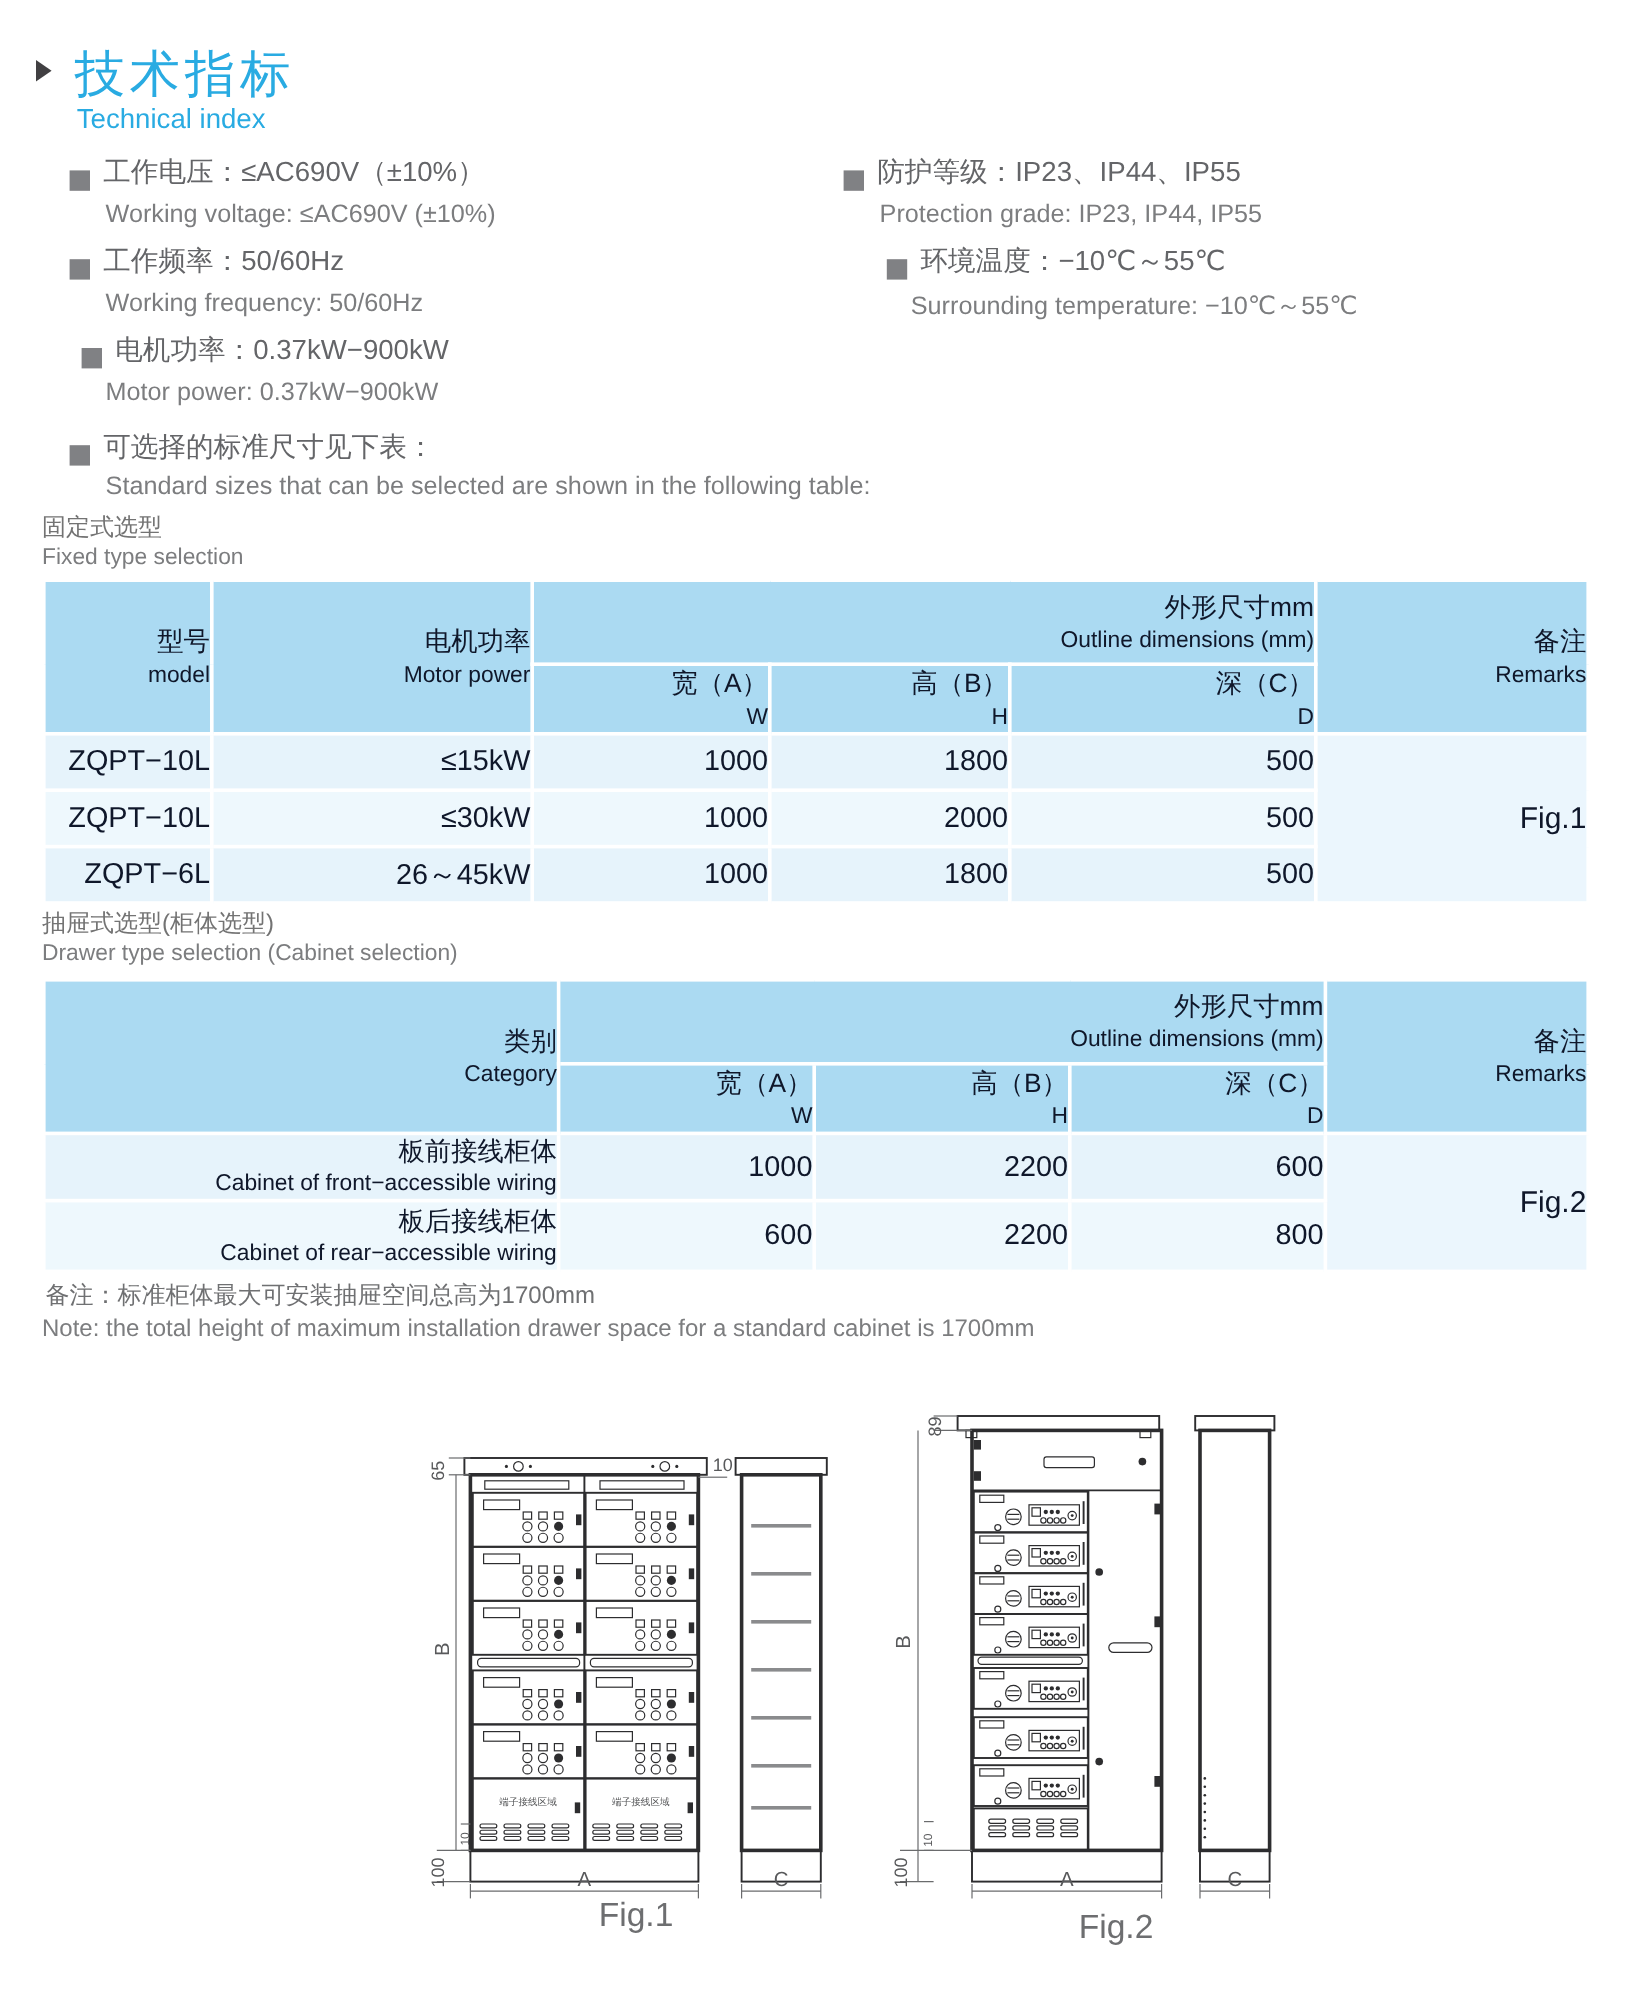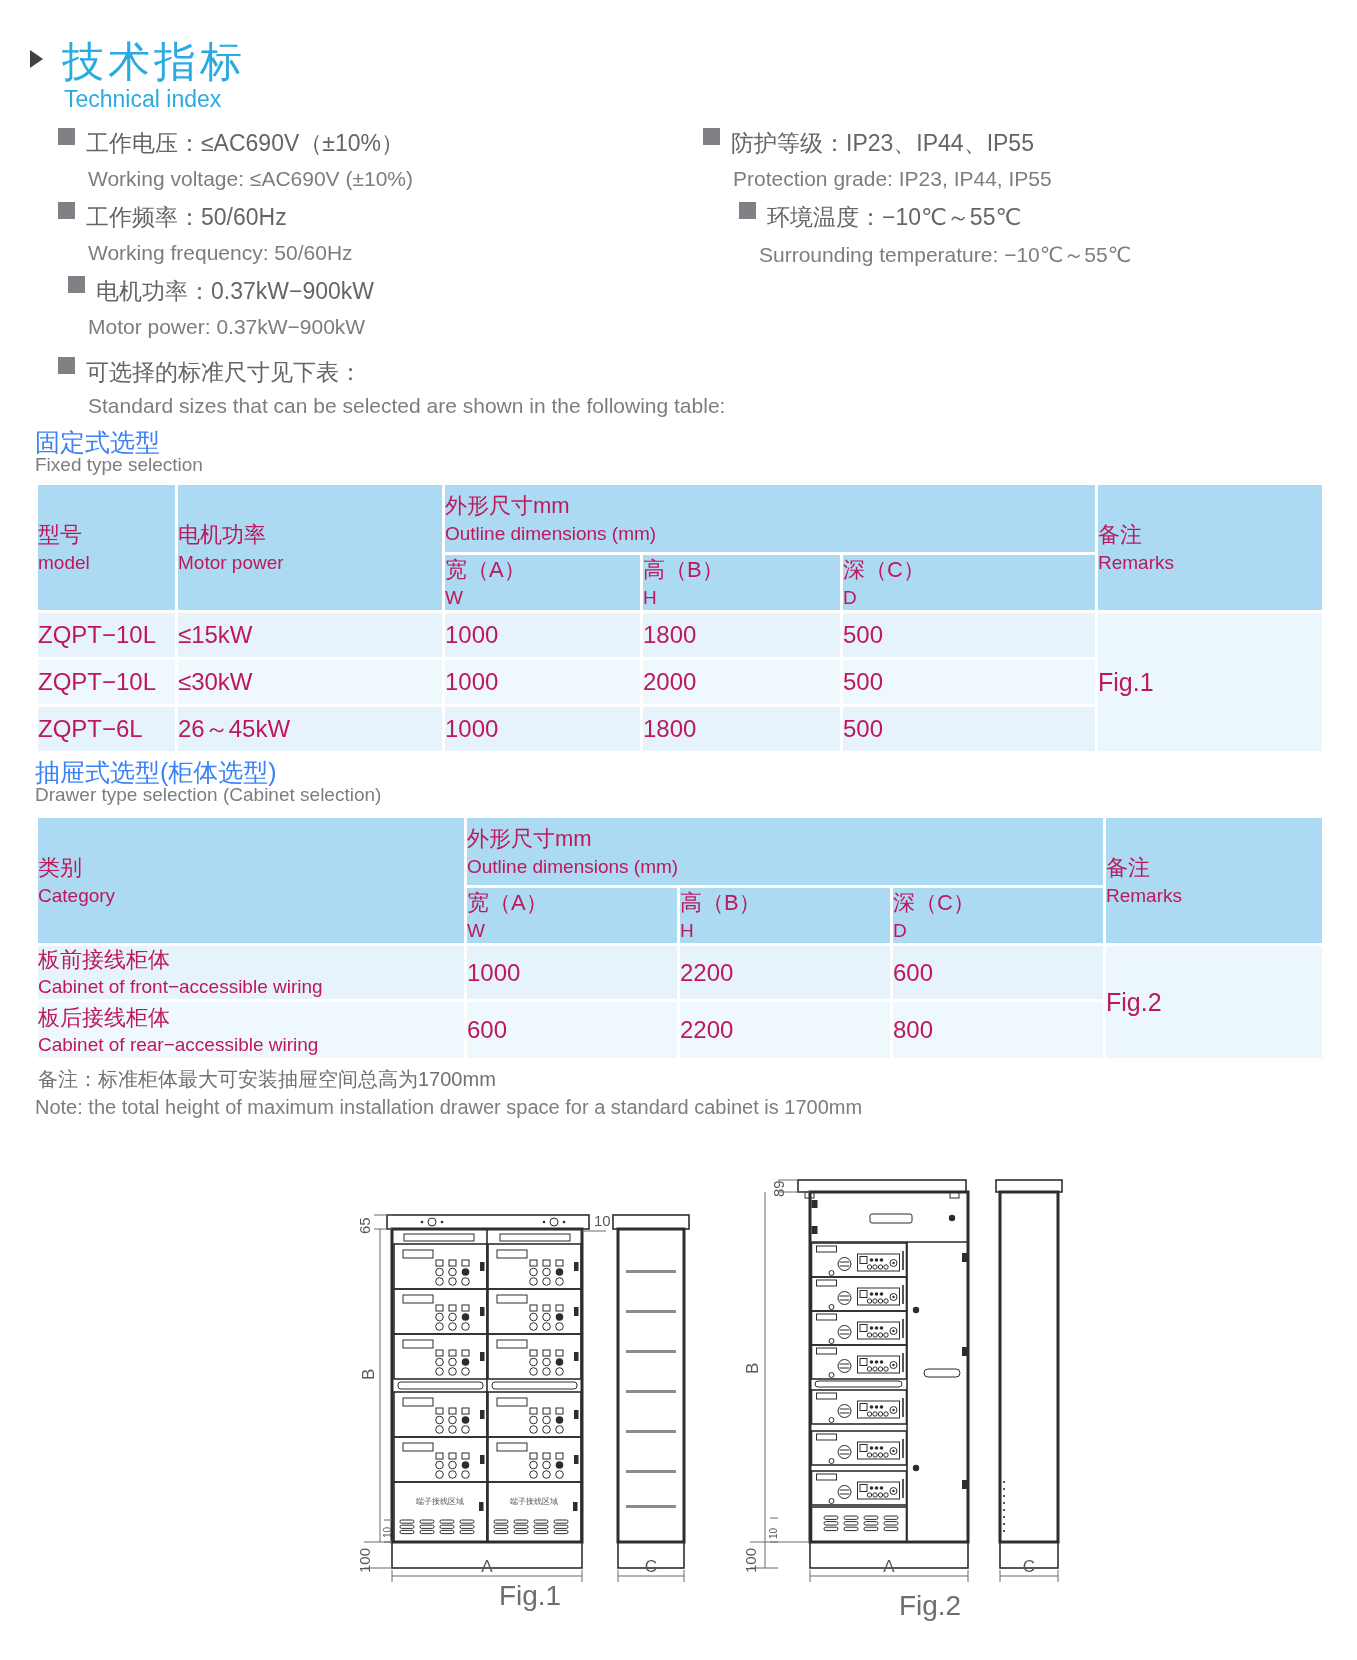--- a/index.html
+++ b/index.html
@@ -7,31 +7,31 @@
     width:1357px;height:1660px;position:relative;background:#ffffff;
     font-family:"Liberation Sans","DejaVu Sans",sans-serif;
     color:#6d6e70;overflow:hidden;
   }
   
   .tri{position:absolute;left:30px;top:50px;width:0;height:0;
        border-left:13px solid #414042;border-top:9px solid transparent;border-bottom:9px solid transparent;}
   .title-cn{position:absolute;left:62px;top:34px;font-size:42px;letter-spacing:4px;color:#29abe2;}
   .title-en{position:absolute;left:64px;top:86px;font-size:23px;color:#29abe2;}
   
-  .spec{position:absolute;font-size:23px;color:#646568;white-space:nowrap;display:flex;align-items:flex-start;}
+  .spec{position:absolute;font-size:23px;color:#646568;white-space:nowrap;display:flex;align-items:flex-end;}
   .spec .sq{display:inline-block;width:17px;height:17px;background:#808184;margin-right:11px;flex:0 0 auto;}
   .spec-en{position:absolute;font-size:21px;color:#7c7d7f;white-space:nowrap;}
   
-  .sec-cn{position:absolute;font-size:25px;color:#3b82f6;white-space:nowrap;}
+  .sec-cn{position:absolute;font-size:20px;color:#737373;white-space:nowrap;}
   .sec-en{position:absolute;font-size:19px;color:#7c7d7f;white-space:nowrap;}
   
   table.spec-table{position:absolute;border-collapse:collapse;table-layout:fixed;}
   table.spec-table th,table.spec-table td{
-    border:3px solid #ffffff;padding:0;text-align:left;vertical-align:middle;
-    font-weight:normal;color:#be185d;
+    border:3px solid #ffffff;padding:0;text-align:right;vertical-align:middle;
+    font-weight:normal;color:#0f172a;
   }
   table.spec-table th{background:#abdaf2;}
   table.spec-table td{background:#e6f3fb;font-size:24px;}
   table.spec-table tr.alt td{background:#eef8fd;}
   table.spec-table td.remark{background:#ebf6fd;font-size:25px;}
   .h-cn{font-size:22px;line-height:30px;}
   .h-en{font-size:19px;line-height:25px;}
   .c-cn{font-size:22px;line-height:28px;}
   .c-en{font-size:19px;line-height:25px;}
   

